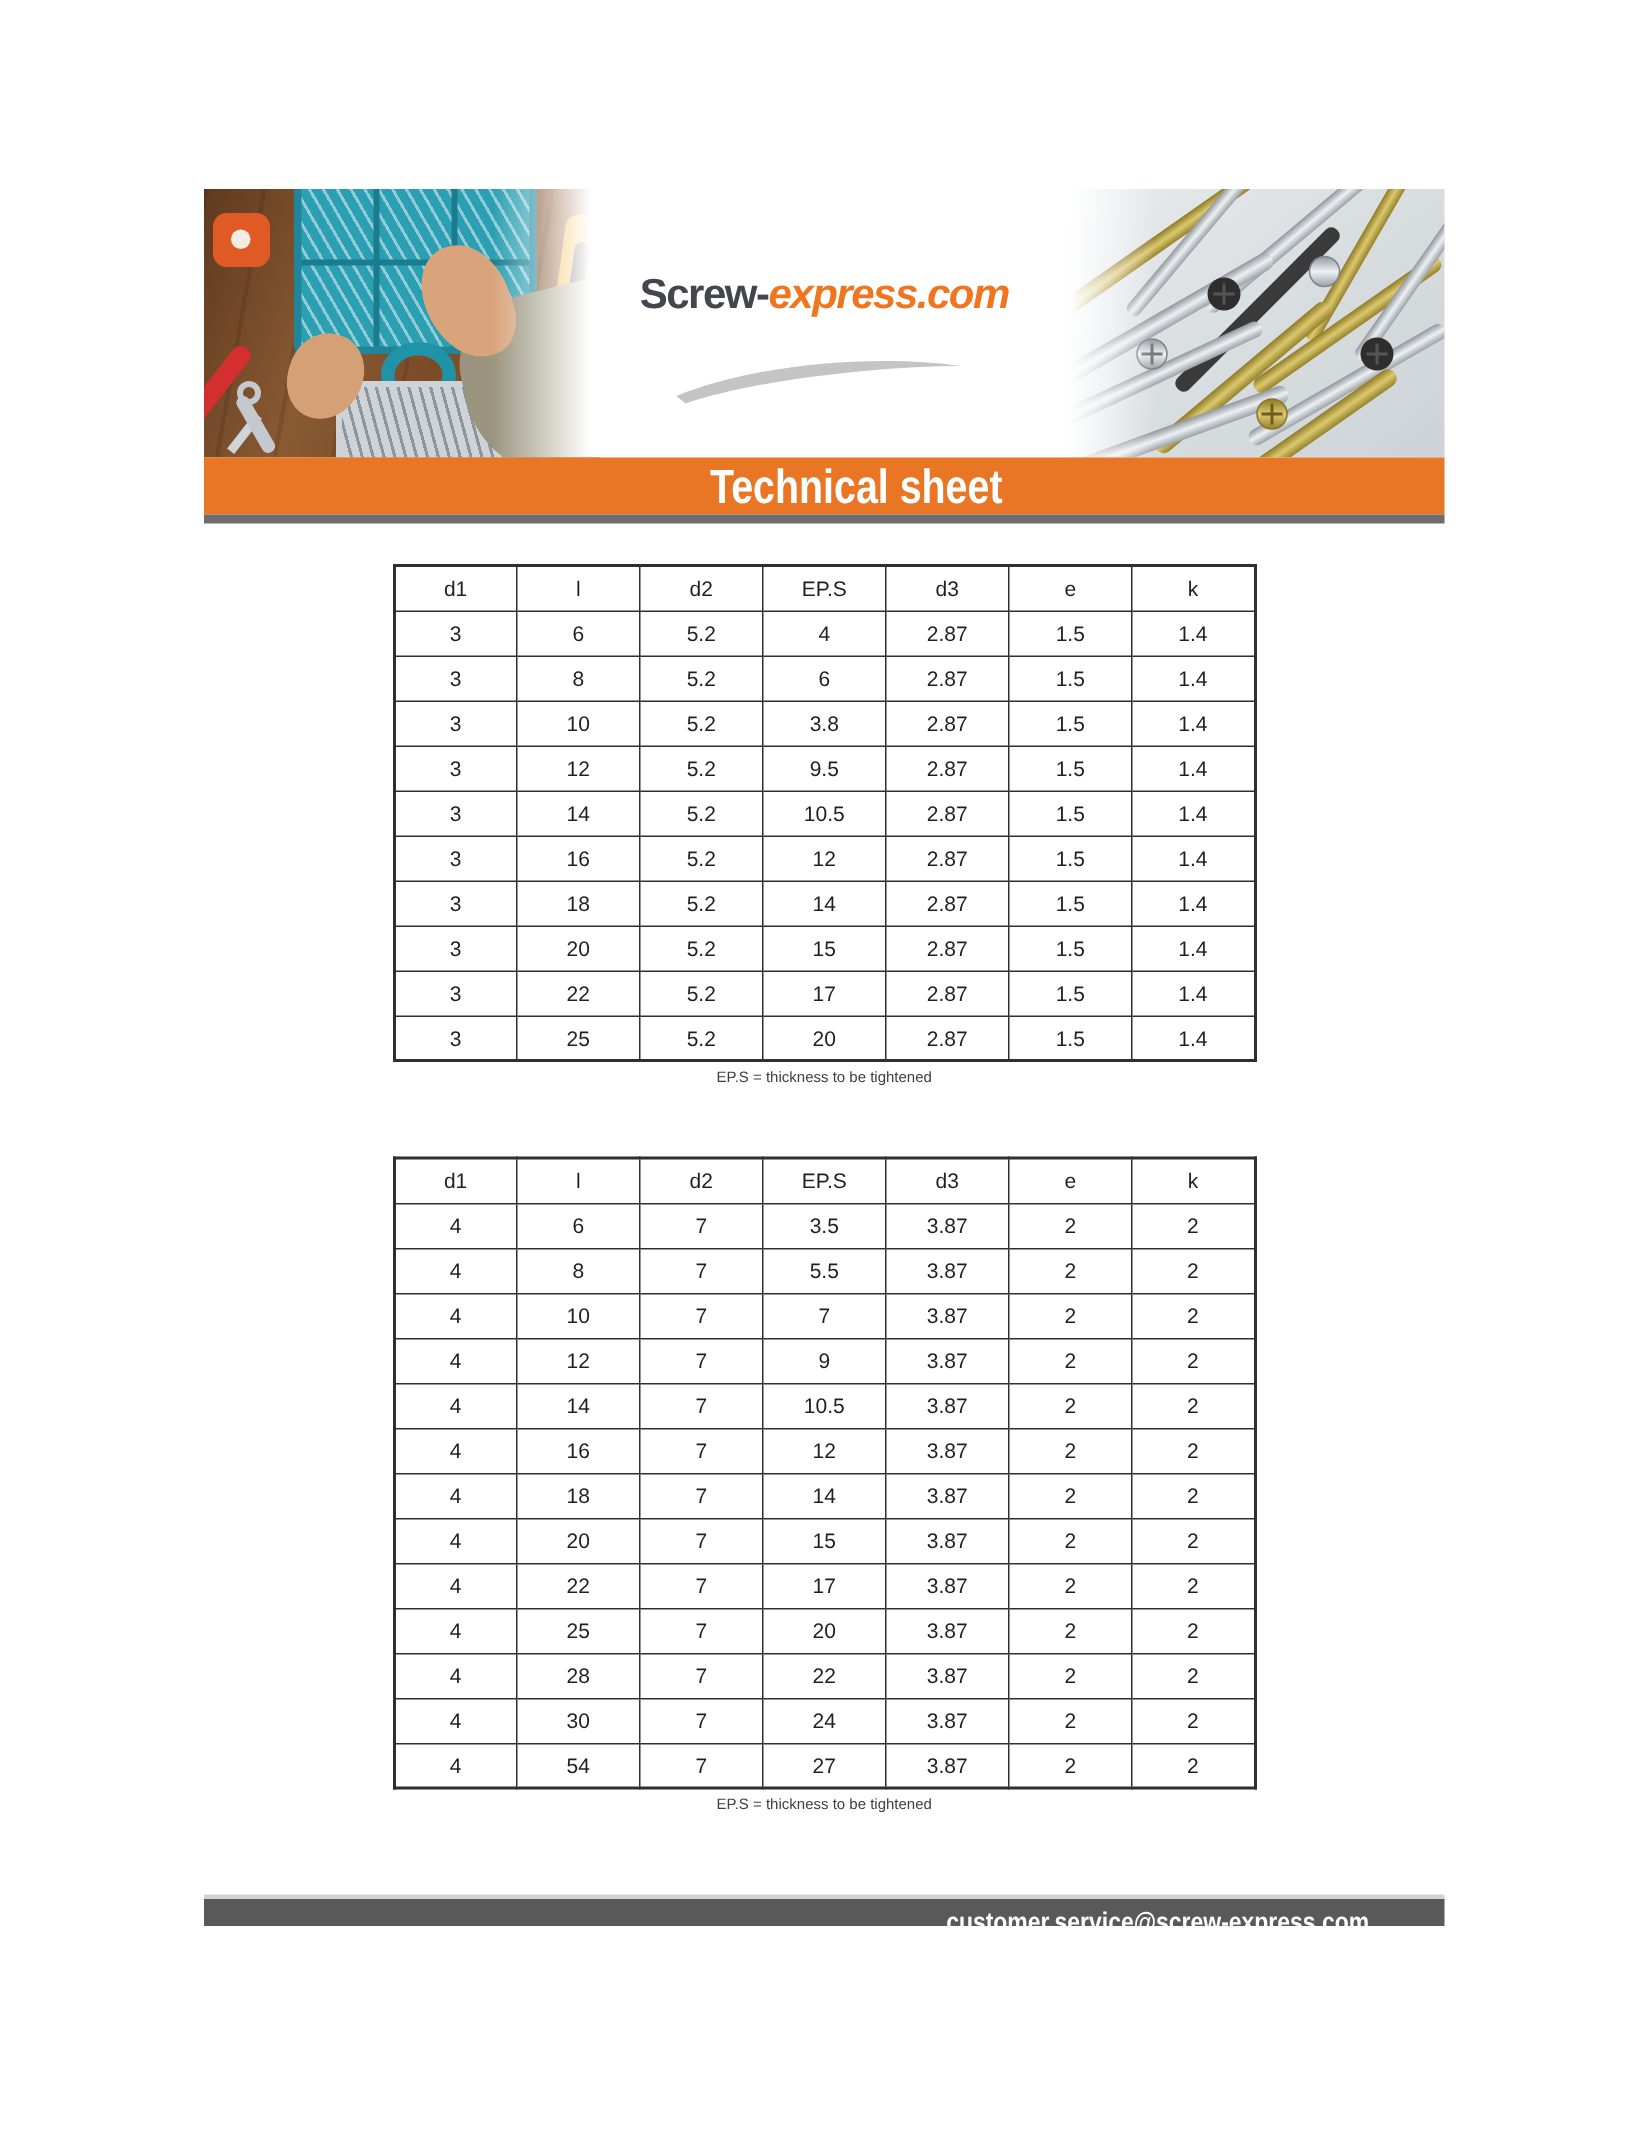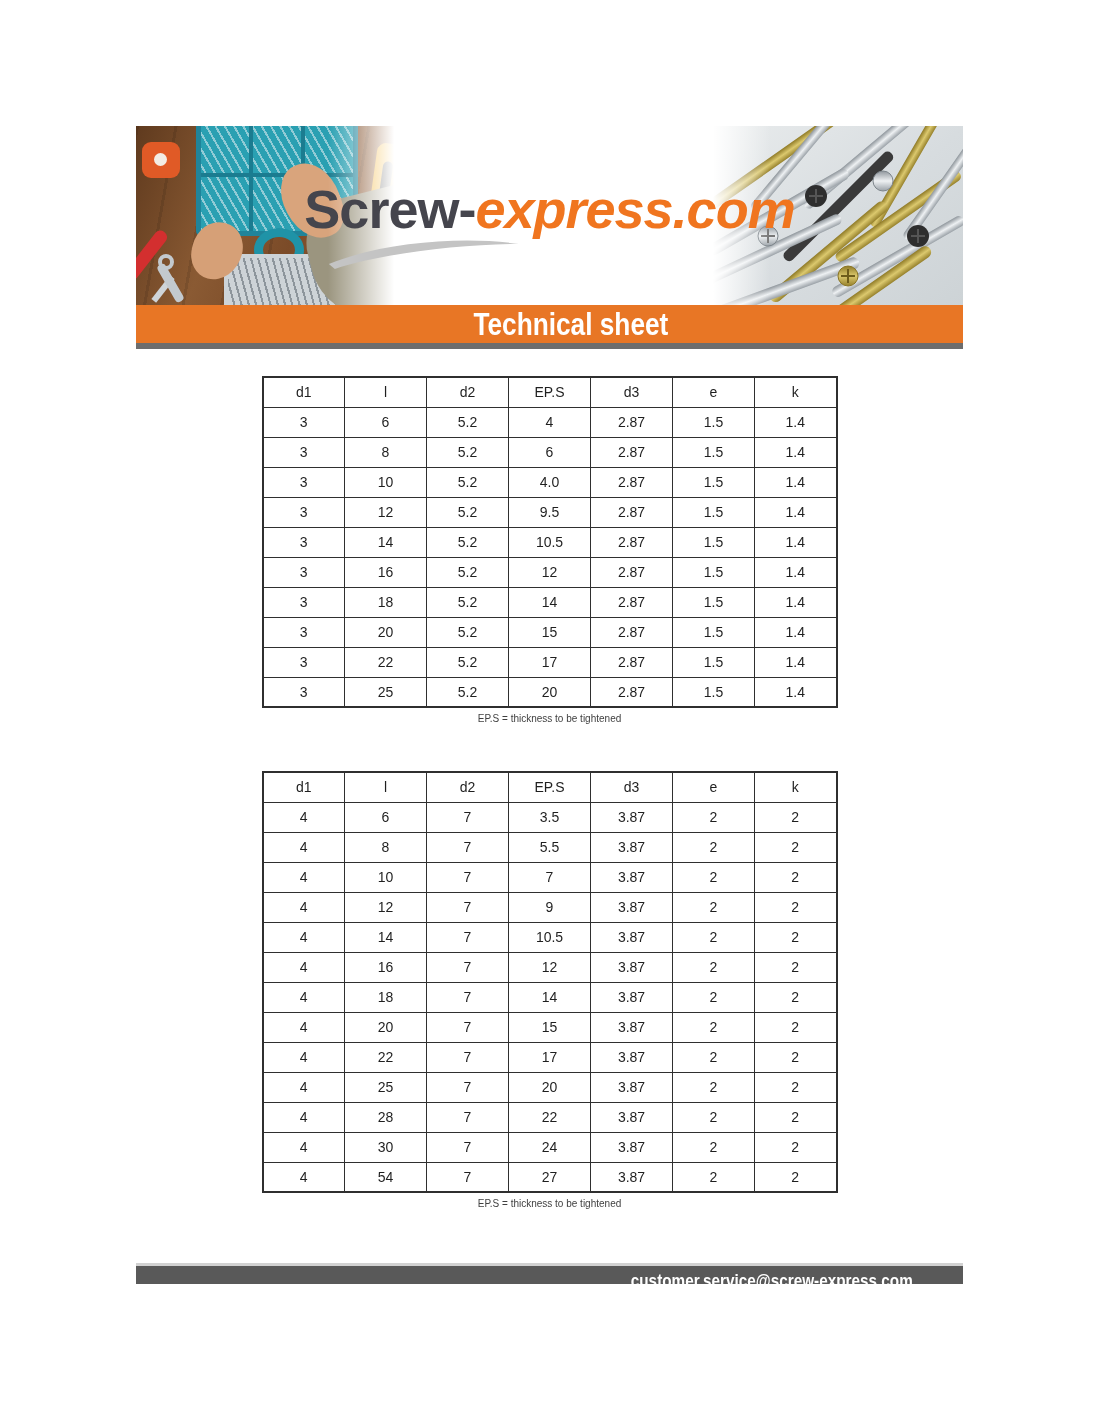--- a/index.html
+++ b/index.html
@@ -52,21 +52,21 @@
     background:#d6a077; border-radius:50% 45% 55% 45%; transform:rotate(14deg); }
   .fade-right { position:absolute; right:0; top:0; width:72px; height:100%;
     background:linear-gradient(to right, rgba(255,255,255,0), #ffffff 92%); }
 
   .photo-right { position:absolute; right:0; top:0; width:255px; height:179px; overflow:hidden;
     background:linear-gradient(140deg,#e9eced,#d7dcdf 55%,#cdd3d6); }
   .fade-left { position:absolute; left:0; top:0; width:62px; height:100%;
     background:linear-gradient(to left, rgba(255,255,255,0), #ffffff 92%); }
 
   .logo { position:absolute; left:50%; top:56px; transform:translateX(-50%); white-space:nowrap; }
-  .logo-line { font-size:54px; letter-spacing:-1px; line-height:1; }
+  .logo-line { font-size:28px; letter-spacing:-1px; line-height:1; }
   .logo-dark { color:#45454d; font-weight:bold; }
   .logo-orange { color:#f0751f; font-weight:bold; font-style:italic; }
   .swoosh { position:absolute; left:18px; top:52px; }
 
   
   .banner { position:absolute; top:179px; left:0; width:827px; height:38px;
     background:#e87625; text-align:center;padding-left:43px; }
   .banner-text { display:inline-block; color:#ffffff; font-weight:bold; font-size:32px;
     line-height:38px; transform:scaleX(0.82); transform-origin:center; letter-spacing:0; }
   .strip { position:absolute; top:217px; left:0; width:827px; height:6px; background:#6d6d6d; }
@@ -235,21 +235,21 @@
               <td>5.2</td>
               <td>6</td>
               <td>2.87</td>
               <td>1.5</td>
               <td>1.4</td>
             </tr>
             <tr>
               <td>3</td>
               <td>10</td>
               <td>5.2</td>
-              <td>4.0</td>
+              <td>3.8</td>
               <td>2.87</td>
               <td>1.5</td>
               <td>1.4</td>
             </tr>
             <tr>
               <td>3</td>
               <td>12</td>
               <td>5.2</td>
               <td>9.5</td>
               <td>2.87</td>

